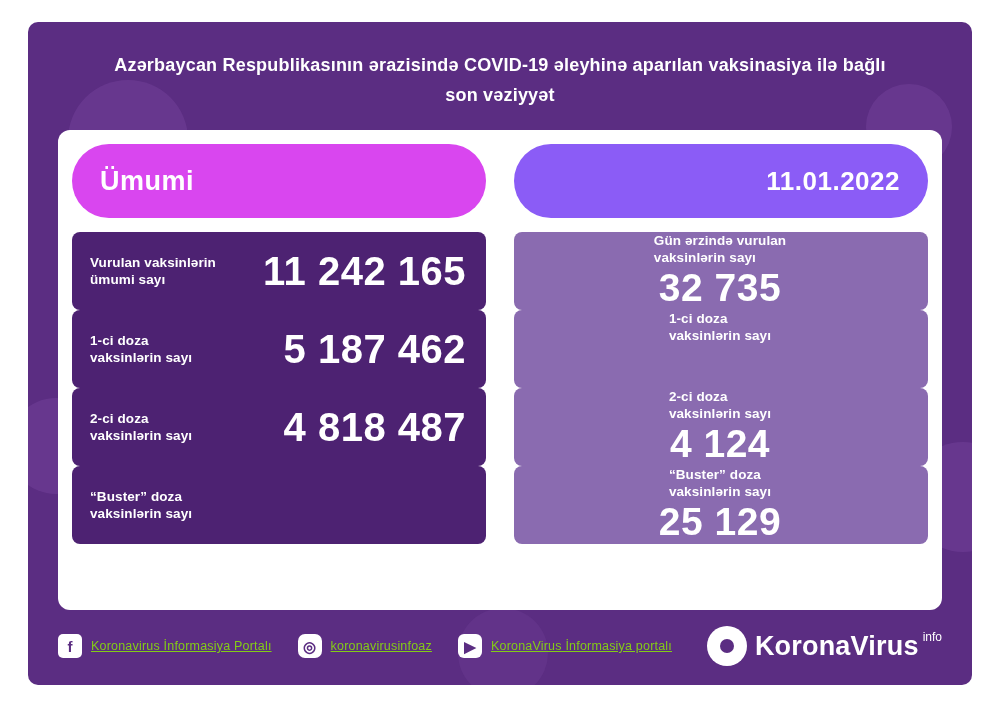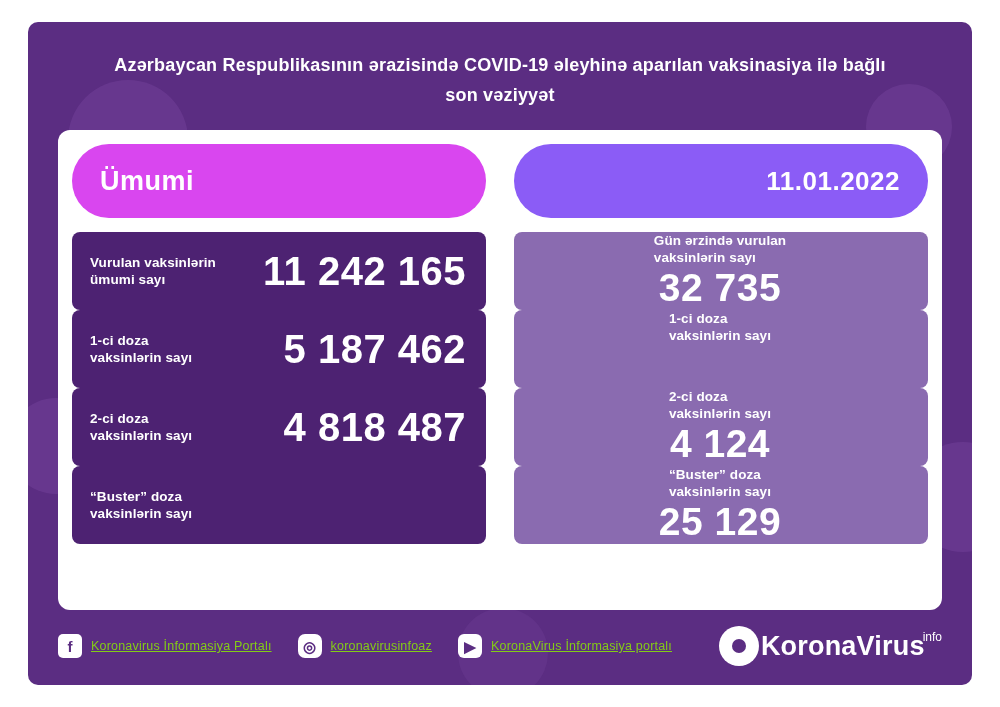--- a/index.html
+++ b/index.html
@@ -146,21 +146,21 @@
     background: #ffffff;
     border-radius: 5px;
     display: flex; align-items: center; justify-content: center;
     color: #5b2d82;
     font-size: 15px; font-weight: bold;
     line-height: 1;
   }
   .s-ico.yt { border-radius: 6px; }
   .s-ico.ig { border-radius: 7px; }
 
-  .brand { display: flex; align-items: center; gap: 2px; }
+  .brand { display: flex; align-items: center; gap: 8px; }
   .brand-mark {
     width: 40px; height: 40px; border-radius: 50%;
     background: #ffffff;
     position: relative;
   }
   .brand-mark::after {
     content: "";
     position: absolute; left: 50%; top: 50%;
     width: 14px; height: 14px; border-radius: 50%;
     background: #5b2d82;

